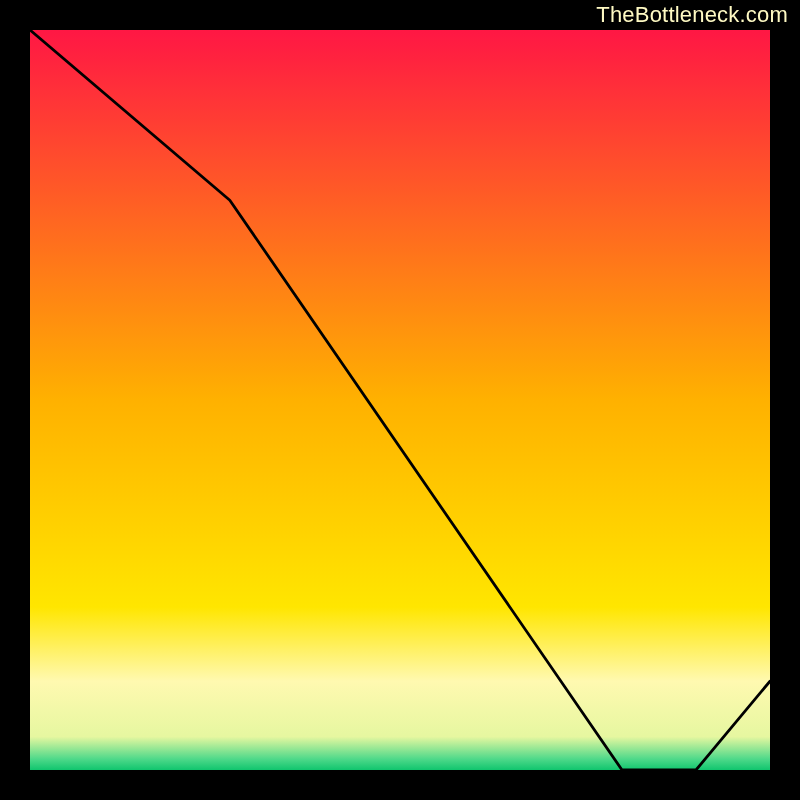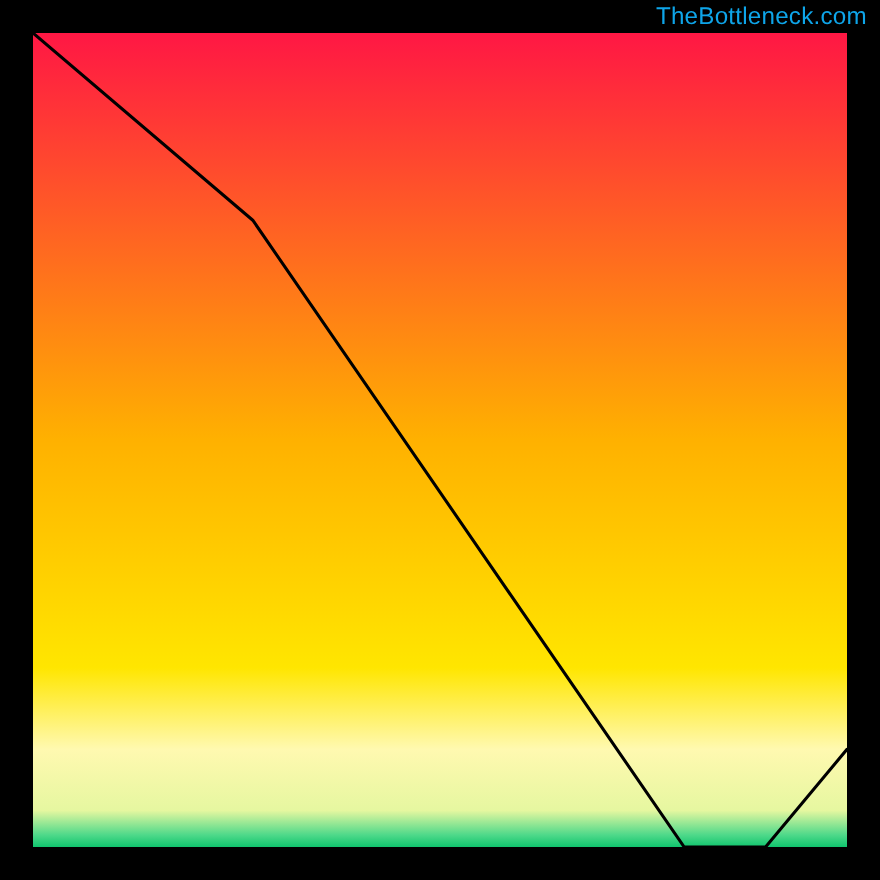--- a/index.html
+++ b/index.html
@@ -27,21 +27,21 @@
   }
   .plot svg {
     display: block;
     width: 740px;
     height: 740px;
   }
   .watermark {
     position: absolute;
     top: 2px;
     right: 12px;
-    color: #0ea5e9;
+    color: #fef9c3;
     font-size: 22px;
     font-weight: 500;
     letter-spacing: 0.2px;
     text-align: center;
   }
 </style>
 </head>
 <body>
 
 <div class="outer">

